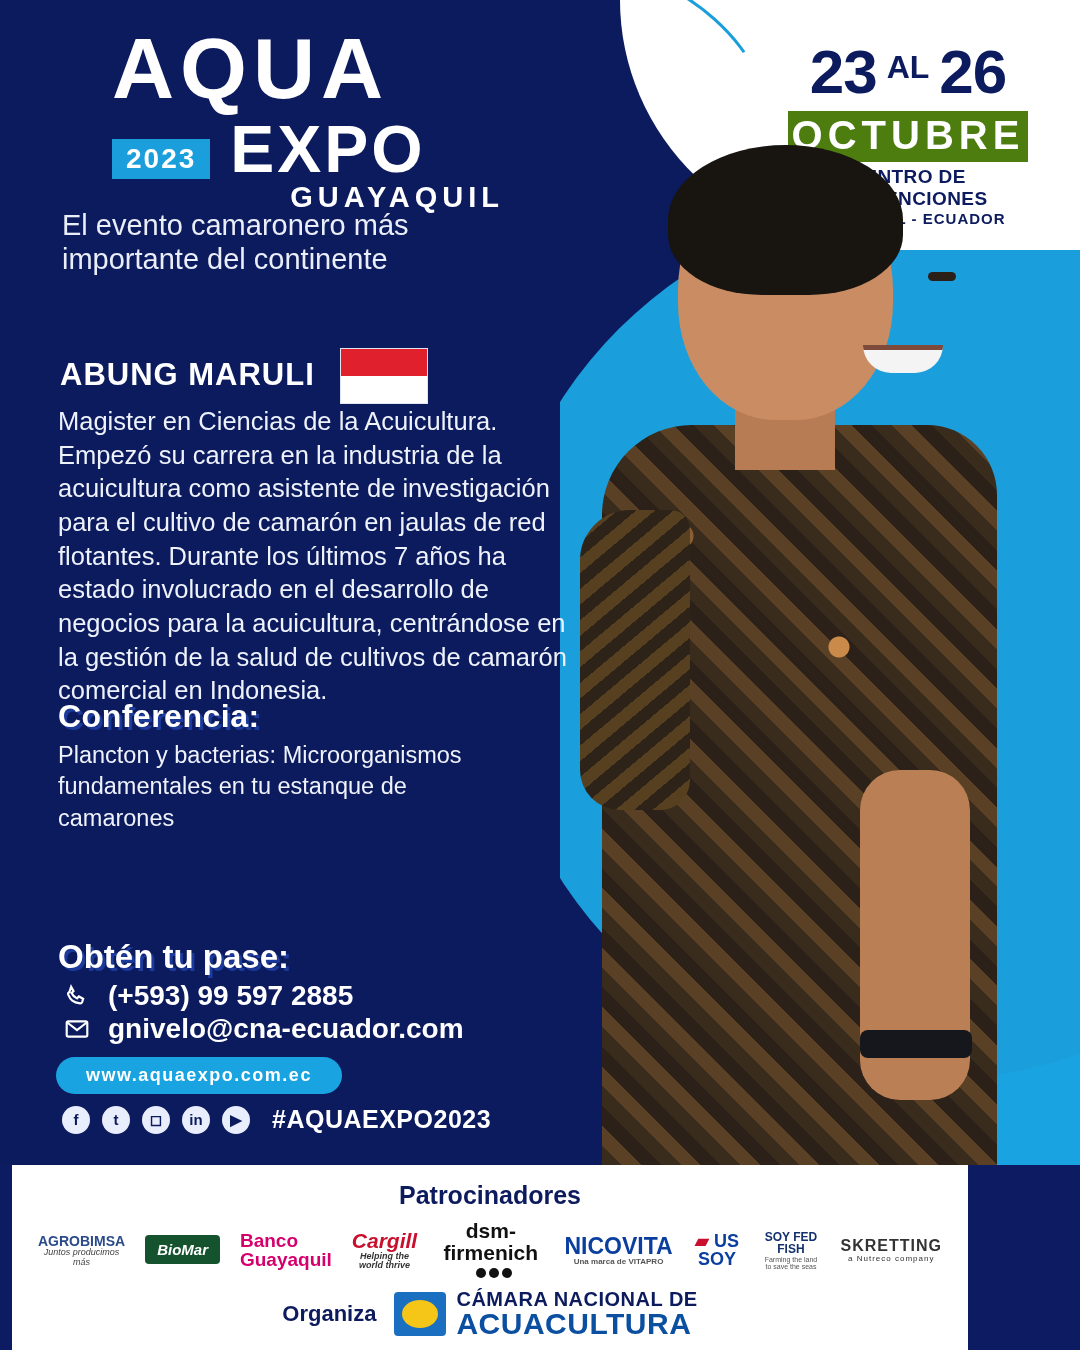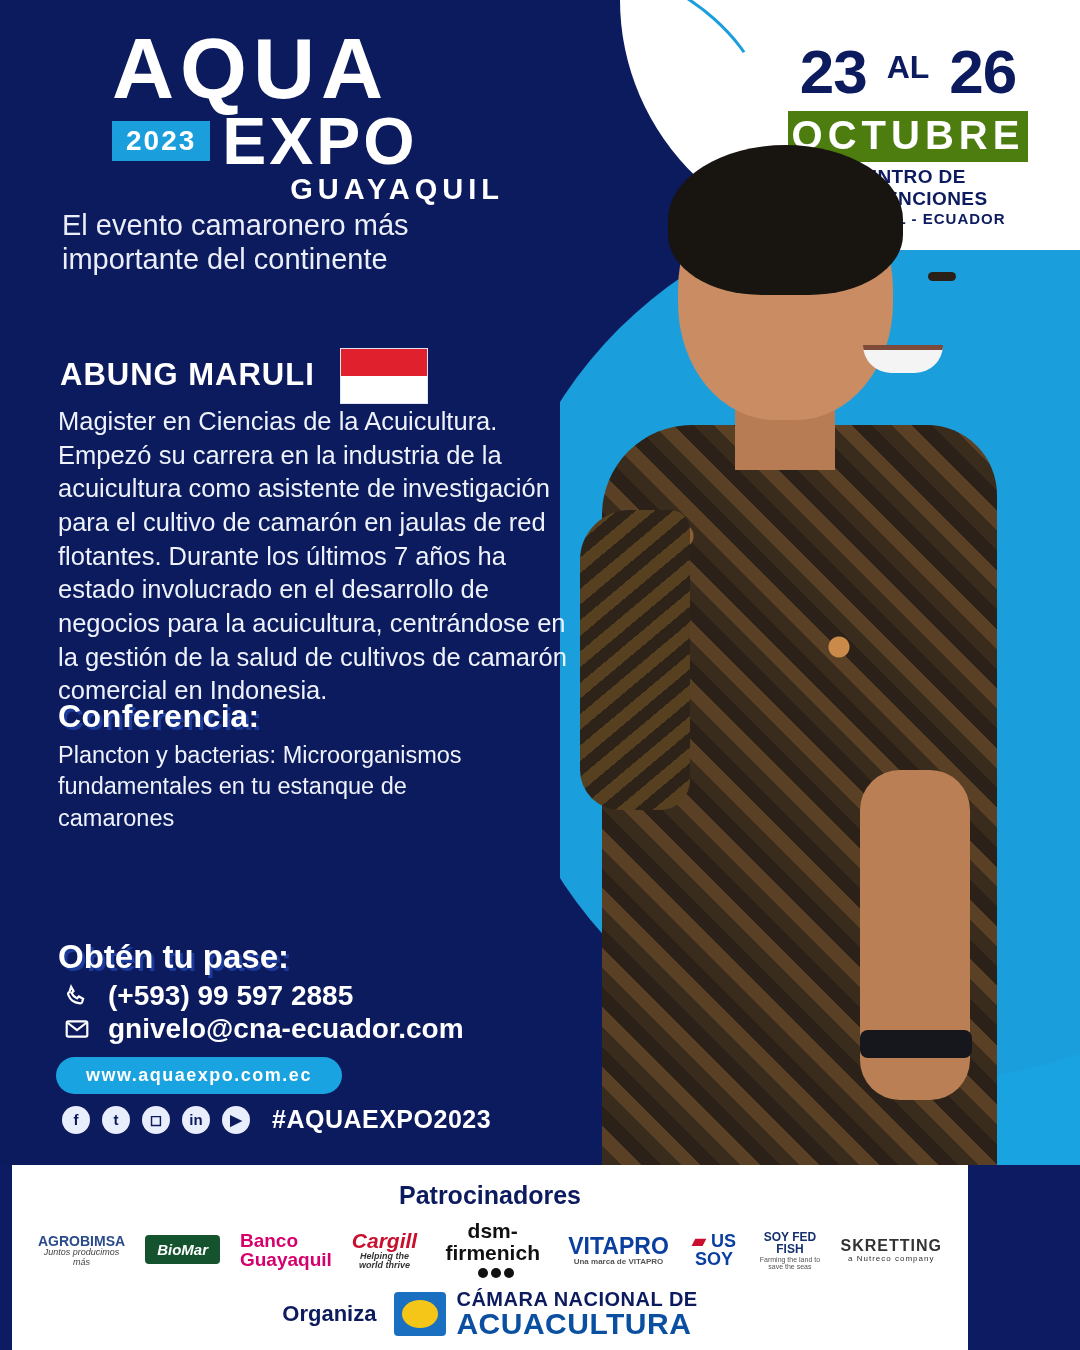--- a/index.html
+++ b/index.html
@@ -49,21 +49,21 @@
 
   
   .logo {
     position: absolute; left: 112px; top: 28px; width: 420px;
   }
   .logo-aqua {
     font-size: 86px; font-weight: 800; letter-spacing: 6px;
     color: #ffffff; line-height: 0.95;
   }
   .logo-row2 {
-    display: flex; align-items: center; gap: 12px; margin-top: 2px;
+    display: flex; align-items: flex-end; gap: 20px; margin-top: 10px;
   }
   .logo-year {
     background: #1b9fdc; color: #ffffff; font-weight: 700;
     font-size: 28px; padding: 4px 14px; letter-spacing: 2px;
   }
   .logo-expo {
     font-size: 66px; font-weight: 800; letter-spacing: 3px; color: #ffffff;
     line-height: 0.9;
   }
   .logo-city {
@@ -73,21 +73,21 @@
   .tagline {
     position: absolute; left: 62px; top: 208px; width: 430px;
     font-size: 29px; color: #e9eef8; line-height: 1.18; font-weight: 400;
   }
 
   
   .datebox {
     position: absolute; right: 52px; top: 36px; width: 240px; text-align: center;
   }
   .dates {
-    display: flex; align-items: center; justify-content: center; gap: 20px;
+    display: flex; align-items: center; justify-content: center; gap: 10px;
     color: #0c1a5e;
   }
   .dates .d { font-size: 62px; font-weight: 800; letter-spacing: -1px; }
   .dates .al { font-size: 32px; font-weight: 700; padding-bottom: 8px; }
   .month {
     margin-top: 4px; background: #4d7c0f; color: #ffffff;
     font-size: 40px; font-weight: 800; letter-spacing: 5px; padding: 2px 0 4px;
   }
   .venue {
     margin-top: 4px; color: #0c1a5e; font-size: 19px; font-weight: 700;
@@ -376,21 +376,21 @@
       <div class="sp-item">
         <span class="sp-dsm">dsm-firmenich</span>
         <span class="dot3">
             <i></i>
             <i></i>
             <i></i>
           </span>
       </div>
       <div class="sp-item">
         <div class="sp-nico">
-          <span>VITAPRO</span>
+          <span>NICOVITA</span>
           <small>Una marca de VITAPRO</small>
         </div>
       </div>
       <div class="sp-item">
         <div class="sp-ussoy"><span class="r">▰</span>
           <span>US SOY</span>
         </div>
       </div>
       <div class="sp-item">
         <div class="sp-soyfed">

